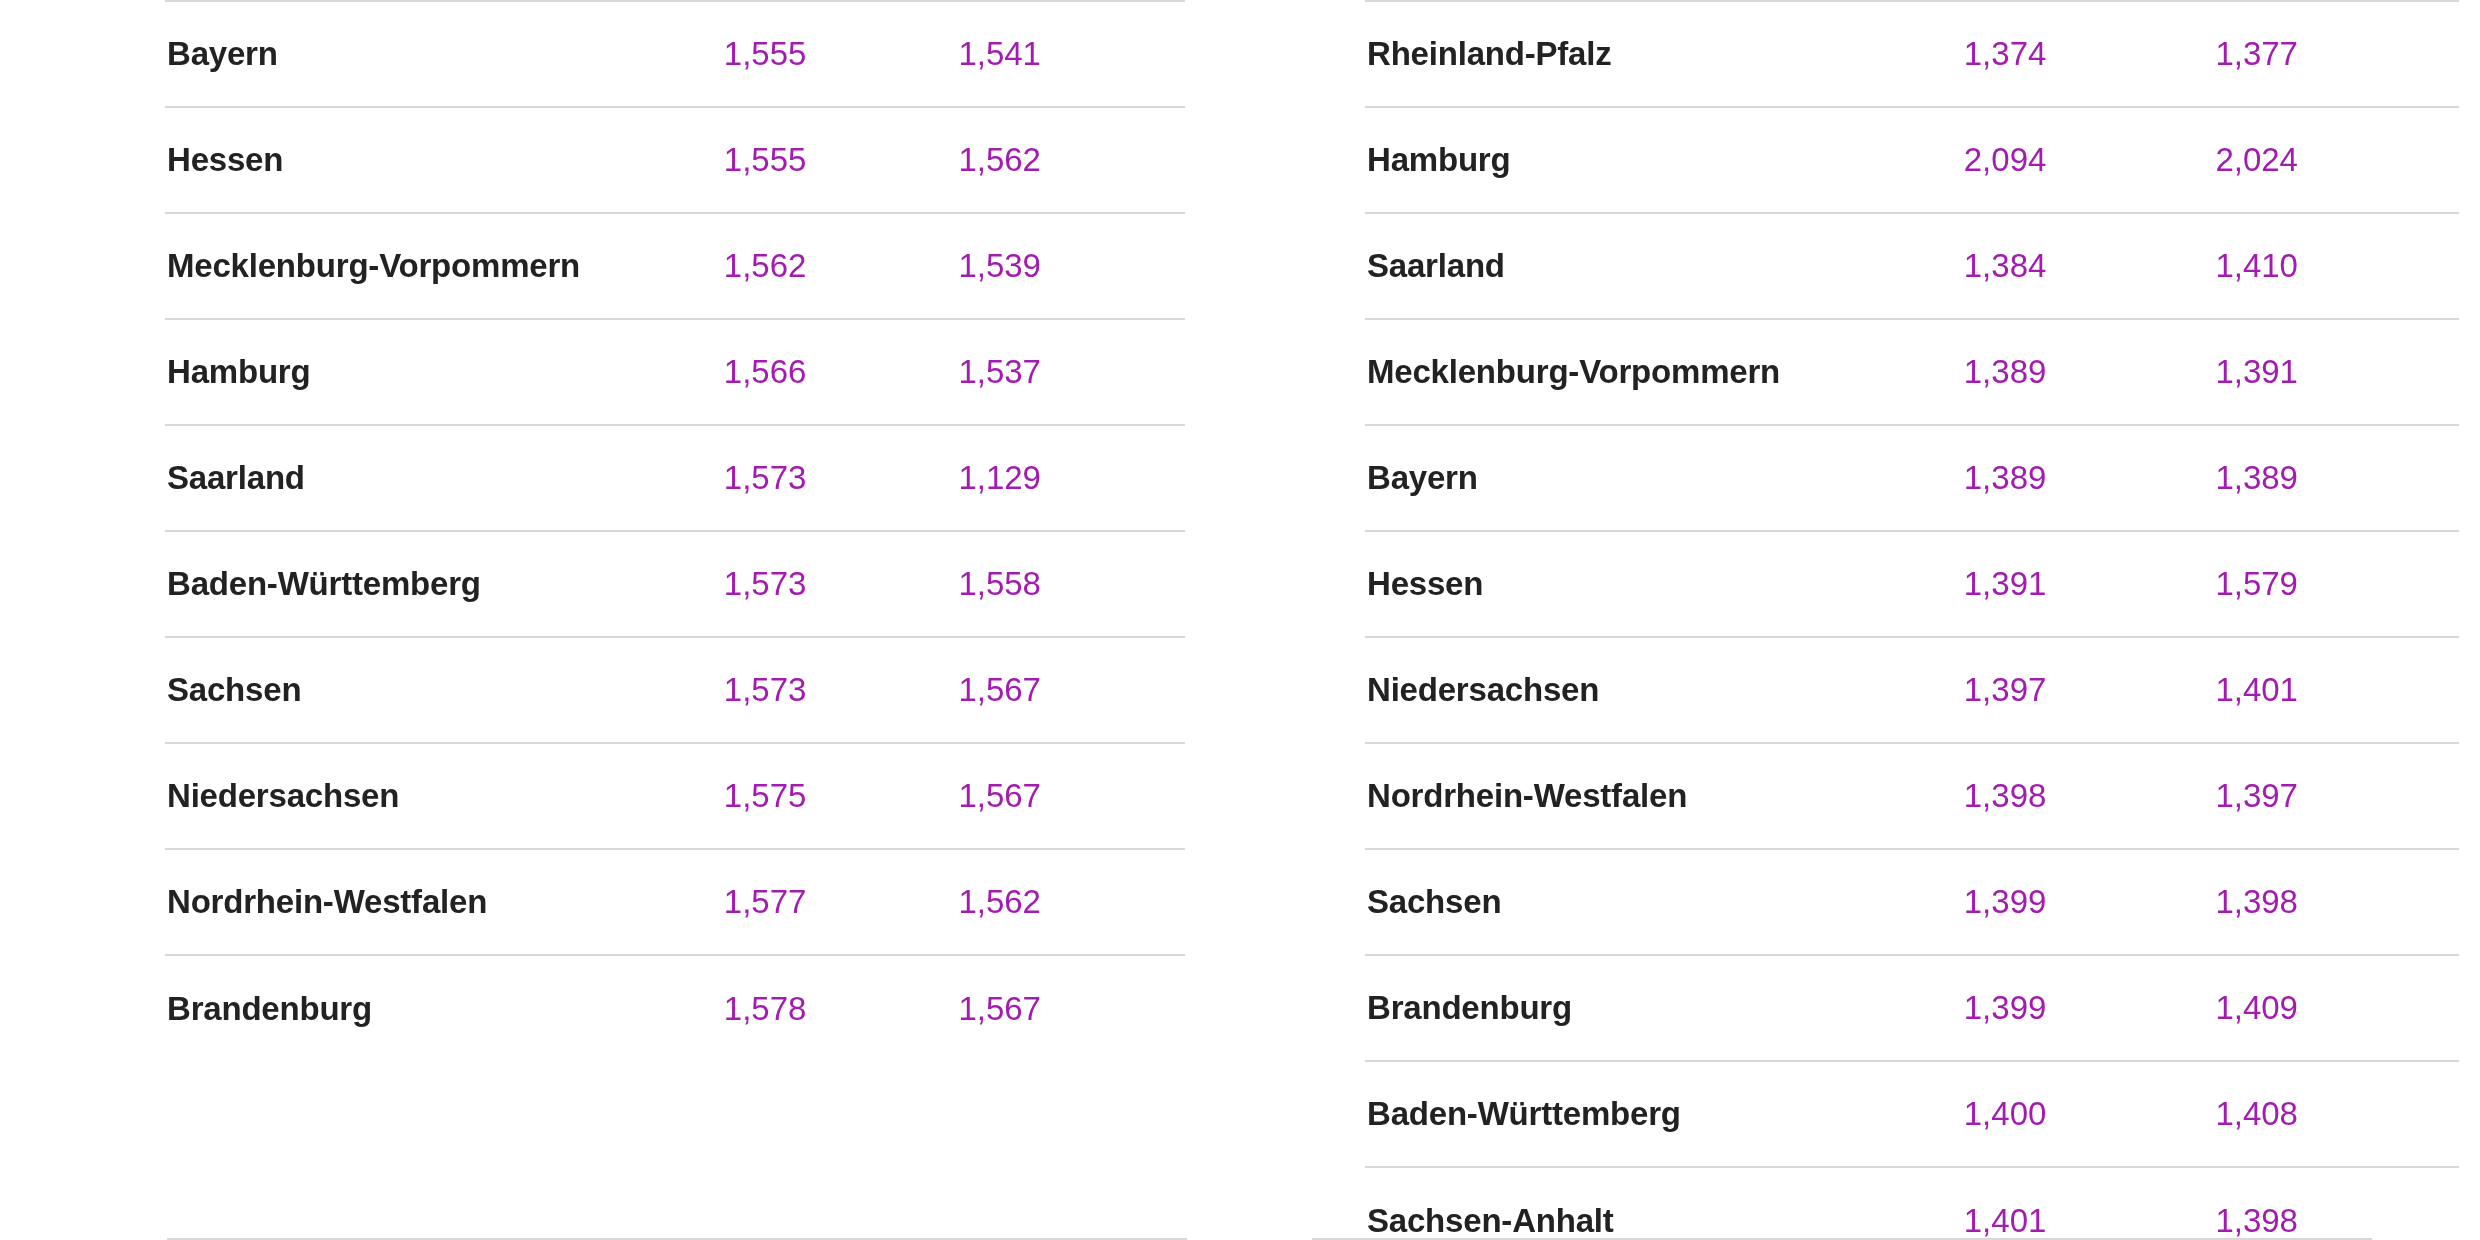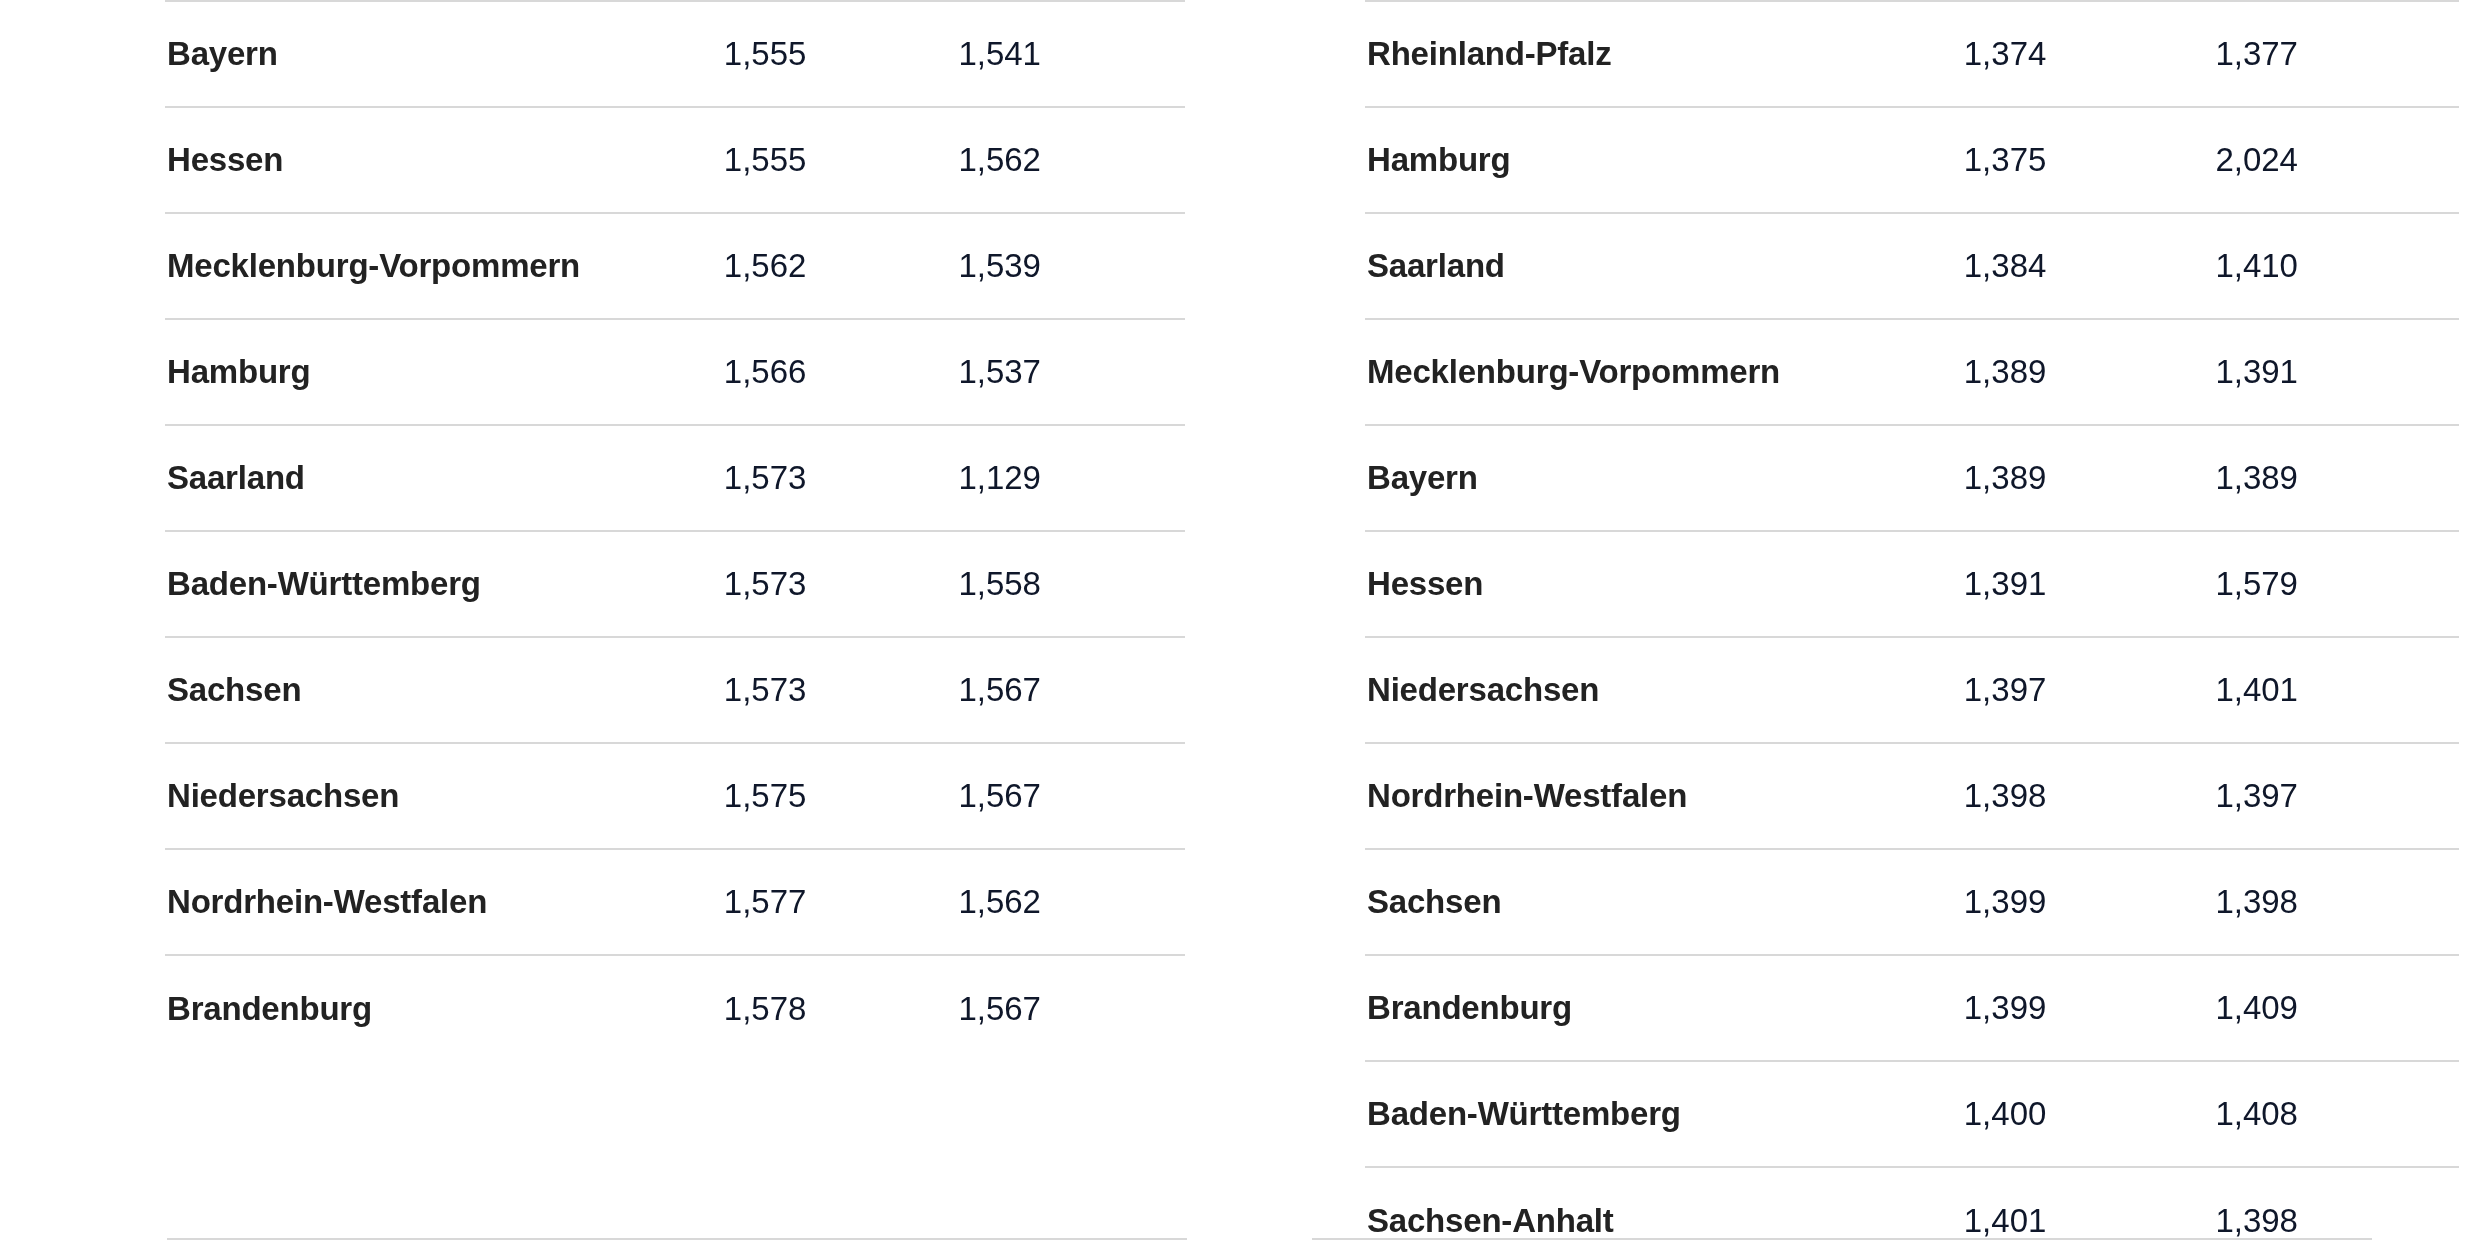--- a/index.html
+++ b/index.html
@@ -54,21 +54,21 @@
     white-space: nowrap;
     overflow: hidden;
   }
   td.name {
     font-weight: bold;
     letter-spacing: -0.2px;
     padding-left: 2px;
   }
   td.val {
     font-weight: normal;
-    color: #0f172a;
+    color: #a21caf;
     text-align: left;
     padding-left: 8px;
   }
   
   tbody tr:first-child td {
     border-top: 2px solid #d8d8d8;
   }
   
   .bottom-rule {
     position: absolute;
@@ -161,21 +161,21 @@
           <col class="c-val2">
       </colgroup>
       <tbody>
         <tr>
           <td class="name">Rheinland-Pfalz</td>
           <td class="val">1,374</td>
           <td class="val">1,377</td>
         </tr>
         <tr>
           <td class="name">Hamburg</td>
-          <td class="val">1,375</td>
+          <td class="val">2,094</td>
           <td class="val">2,024</td>
         </tr>
         <tr>
           <td class="name">Saarland</td>
           <td class="val">1,384</td>
           <td class="val">1,410</td>
         </tr>
         <tr>
           <td class="name">Mecklenburg-Vorpommern</td>
           <td class="val">1,389</td>

